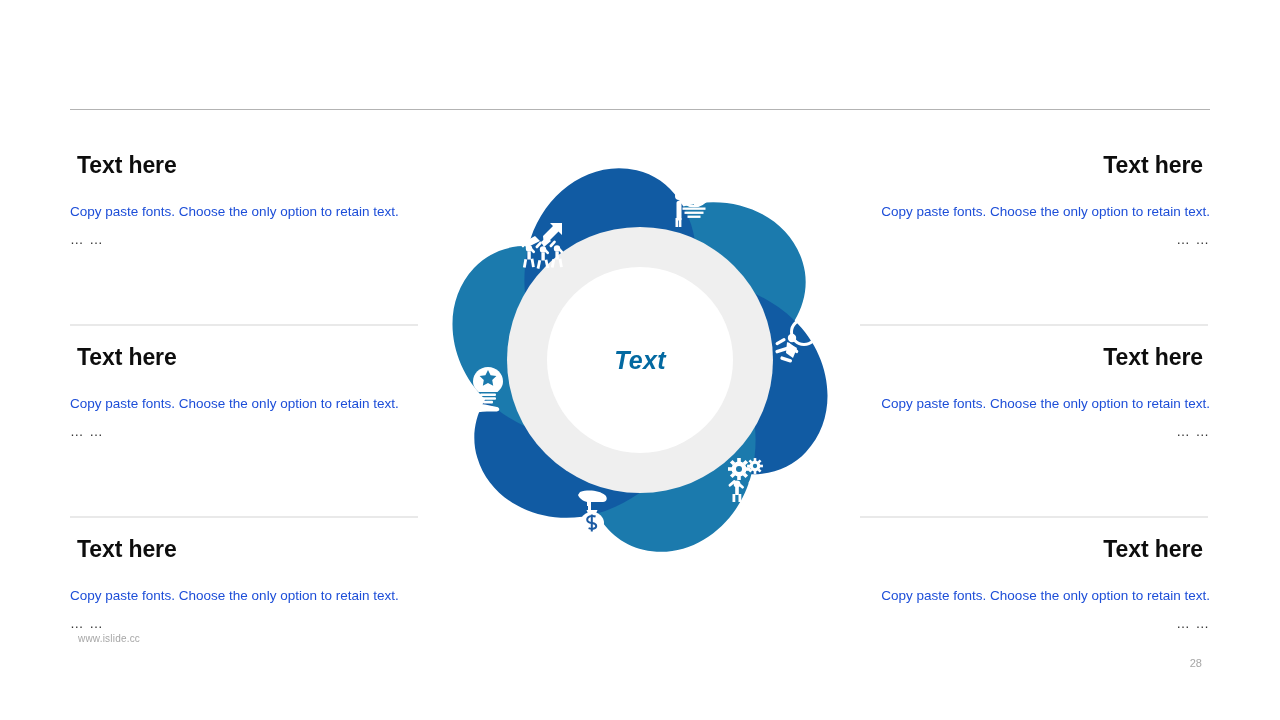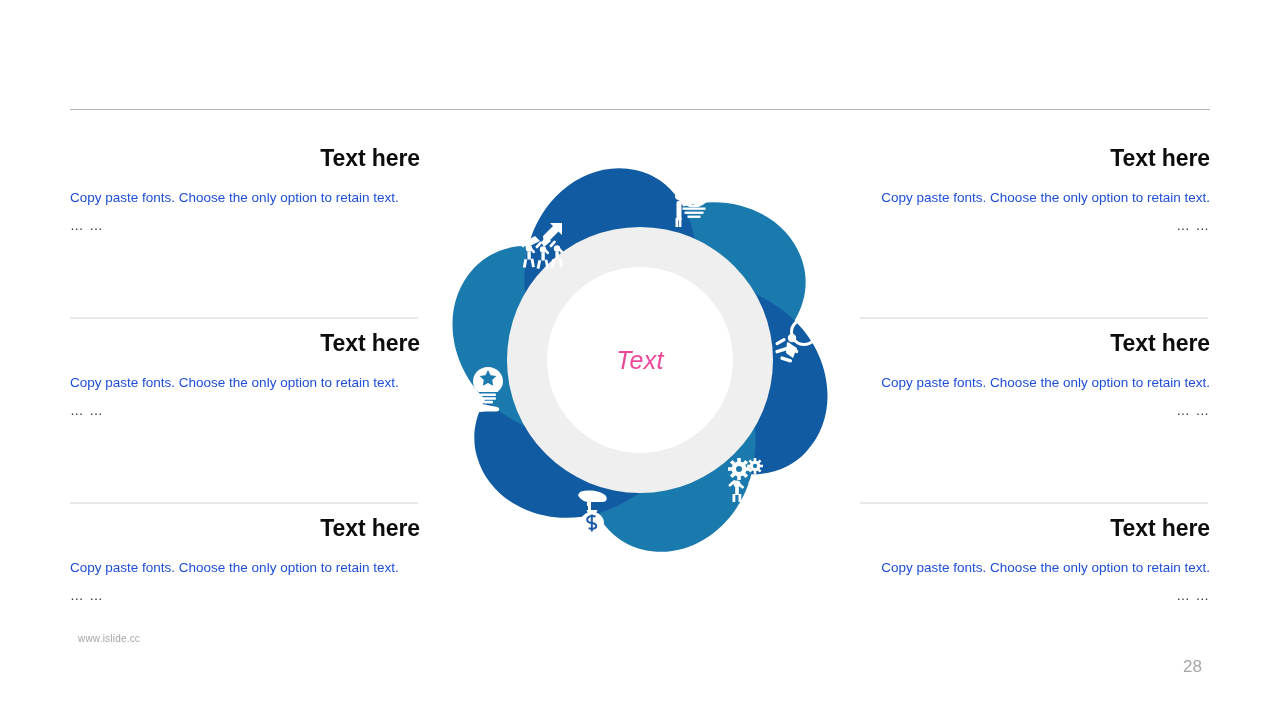--- a/index.html
+++ b/index.html
@@ -43,28 +43,27 @@
   .block .sep {
     position: absolute;
     left: 0;
     bottom: 0;
     width: 348px;
     height: 2px;
     background: #e9e9e9;
   }
 
   .blk-title {
-    margin: 0;
+    margin: 7px;
     padding-top: 12px;
     font-size: 23px;
     font-weight: bold;
     color: #0d0d0d;
     letter-spacing: -0.1px;
     line-height: 1.1;
-    text-align: right;
   }
   .blk-body {
     margin: 0;
     padding-top: 17px;
     font-size: 13.5px;
     line-height: 1.5;
     color: #1d4ed8;
     width: 100%;
   }
   .blk-dots {
@@ -92,40 +91,40 @@
     top: 0;
     width: 400px;
     height: 400px;
     display: flex;
     align-items: center;
     justify-content: center;
     pointer-events: none;
   }
   .center-text span {
     font-size: 25px;
-    font-weight: normal;
+    font-weight: bold;
     font-style: italic;
-    color: #ec4899;
+    color: #0369a1;
     letter-spacing: 0.3px;
   }
 
   
   .footer-left {
     position: absolute;
     left: 78px;
     top: 633px;
     font-size: 10px;
     color: #a6a6a6;
     letter-spacing: 0.2px;
   }
   .footer-right {
     position: absolute;
     right: 78px;
     top: 657px;
-    font-size: 17px;
+    font-size: 11px;
     color: #a6a6a6;
   }
 </style>
 </head>
 <body>
 
 <div class="top-rule"></div>
 
 <div class="col col-left">
 

